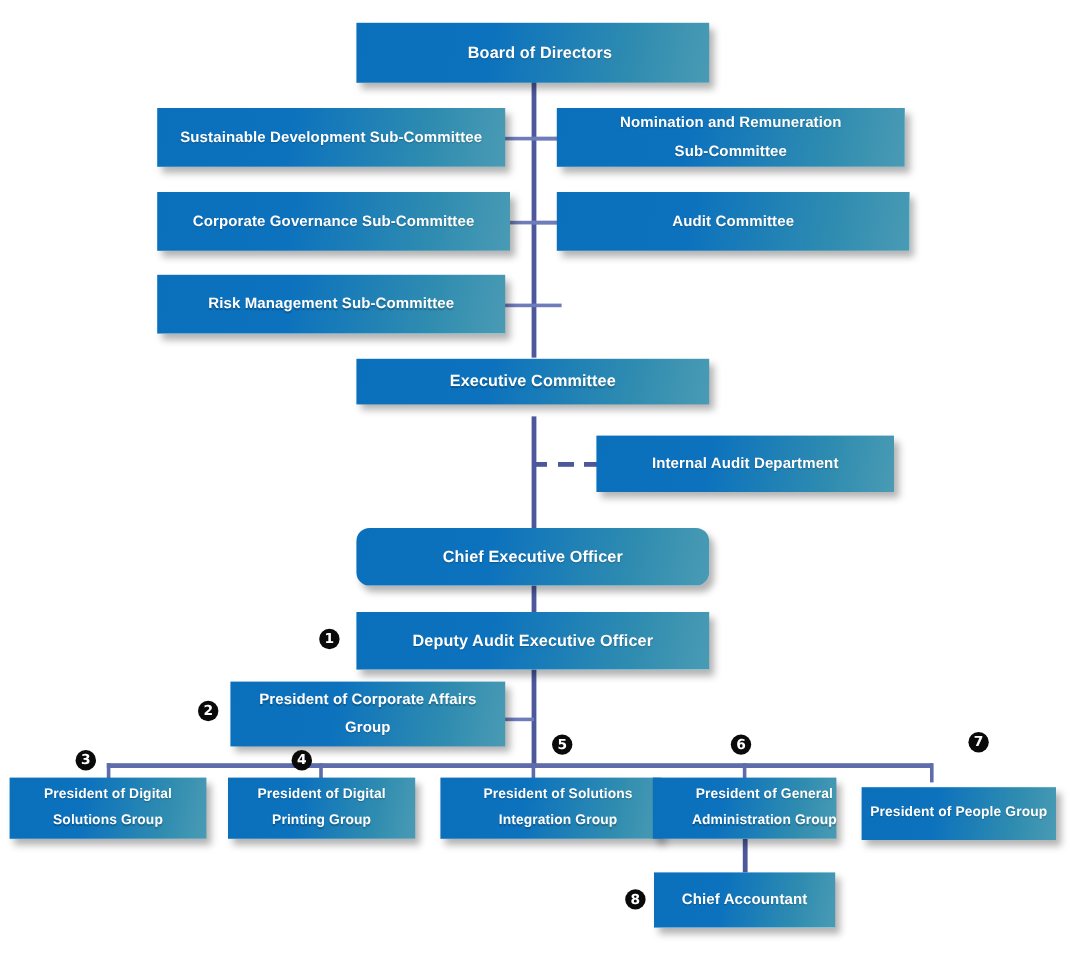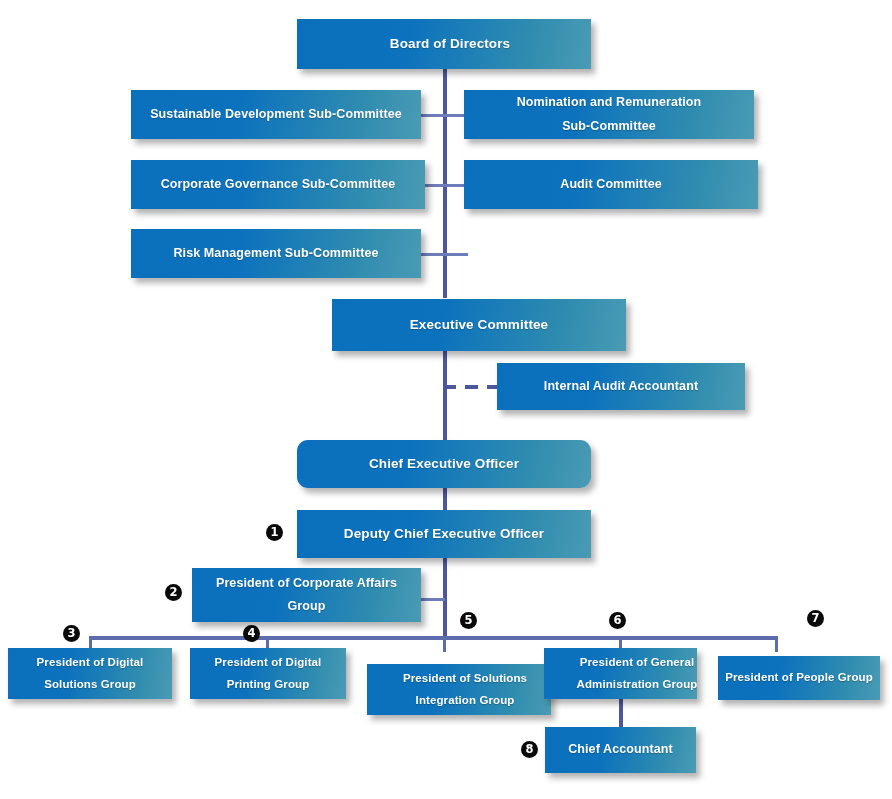--- a/index.html
+++ b/index.html
@@ -139,52 +139,52 @@
   </div>
 
   <div class="node t12" style="left:464px; top:160px; width:294px; height:49px;">
     <span class="ln">Audit Committee</span>
   </div>
 
   <div class="node t12" style="left:131px; top:229px; width:290px; height:49px;">
     <span class="ln">Risk Management Sub-Committee</span>
   </div>
 
-  <div class="node t13" style="left:297px; top:299px; width:294px; height:52px;margin-left:35px;">
+  <div class="node t13" style="left:297px; top:299px; width:294px; height:38px;">
     <span class="ln">Executive Committee</span>
   </div>
 
   <div class="node t12" style="left:497px; top:363px; width:248px; height:47px;">
-    <span class="ln">Internal Audit Accountant</span>
+    <span class="ln">Internal Audit Department</span>
   </div>
 
   <div class="node t13" style="left:297px; top:440px; width:294px; height:48px;border-radius:11px;">
     <span class="ln">Chief Executive Officer</span>
   </div>
 
   <div class="node t13" style="left:297px; top:510px; width:294px; height:48px;">
-    <span class="ln">Deputy Chief Executive Officer</span>
+    <span class="ln">Deputy Audit Executive Officer</span>
   </div>
 
   <div class="node t12" style="left:192px; top:568px; width:229px; height:54px;">
     <span class="ln">President of Corporate Affairs</span>
     <span class="ln">Group</span>
   </div>
 
   <div class="node t11" style="left:8px; top:648px; width:164px; height:51px;">
     <span class="ln">President of Digital</span>
     <span class="ln">Solutions Group</span>
   </div>
 
   <div class="node t11" style="left:190px; top:648px; width:156px; height:51px;">
     <span class="ln">President of Digital</span>
     <span class="ln">Printing Group</span>
   </div>
 
-  <div class="node t11" style="left:367px; top:664px; width:184px; height:51px;padding-left:12px;">
+  <div class="node t11" style="left:367px; top:648px; width:184px; height:51px;padding-left:12px;">
     <span class="ln">President of Solutions</span>
     <span class="ln">Integration Group</span>
   </div>
 
   <div class="node t11" style="left:544px; top:648px; width:153px; height:51px;padding-left:33px;">
     <span class="ln">President of General</span>
     <span class="ln">Administration Group</span>
   </div>
 
   <div class="node t11" style="left:718px; top:656px; width:162px; height:44px;">

